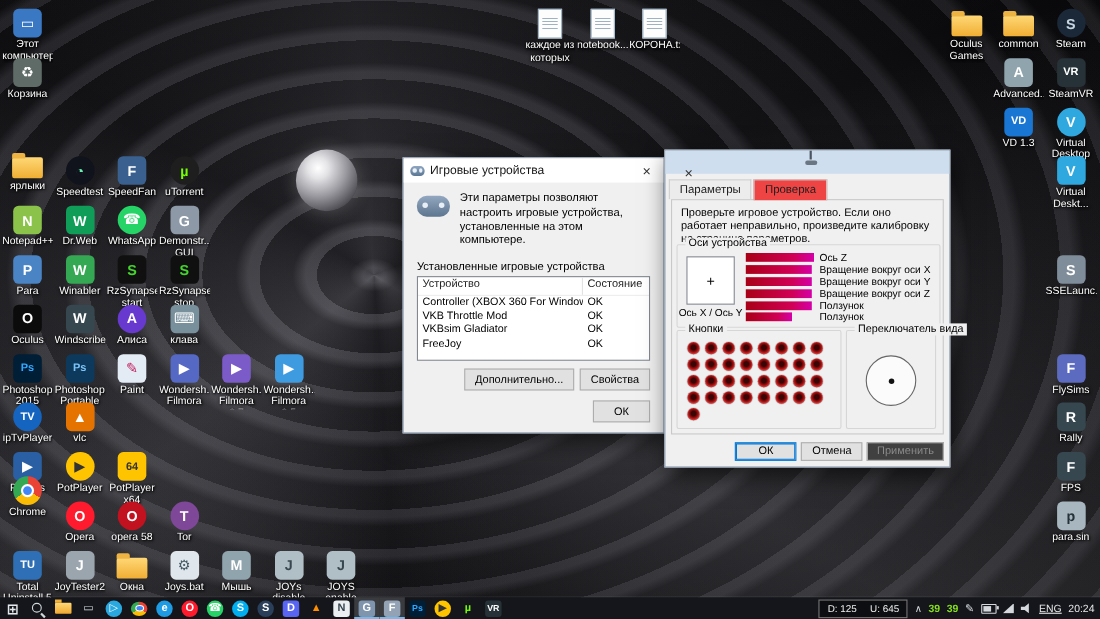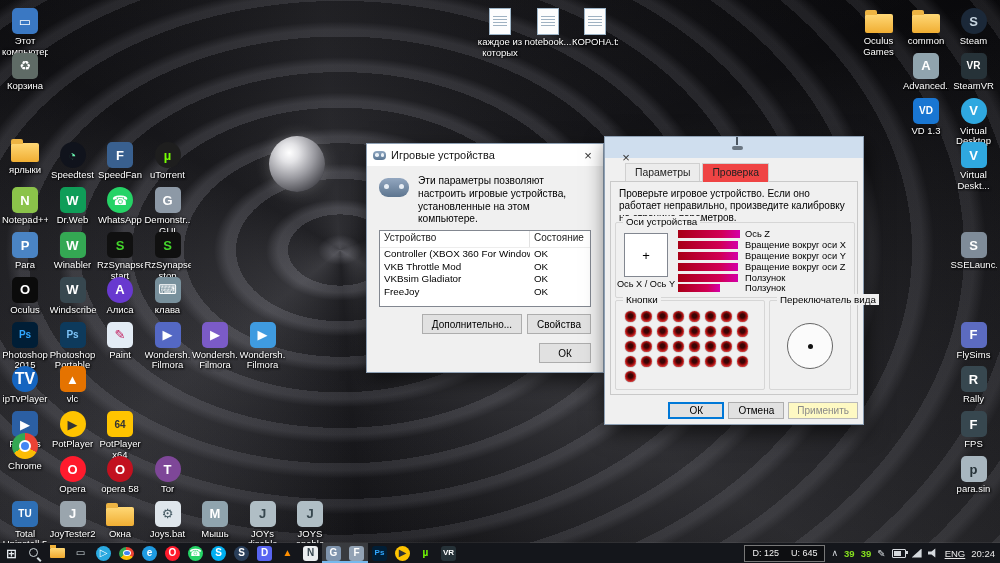--- a/index.html
+++ b/index.html
@@ -59,21 +59,21 @@
   .lv-cell{font-size:9.8px;line-height:12.5px;}
   .lv-cell.dev{flex:1;padding:0 4px;white-space:nowrap;overflow:hidden;}
   .lv-cell.st{width:52px;padding:0 4px;}
   .gc-btns{display:flex;justify-content:flex-end;gap:5px;margin:7px 12px 0;}
   .btn{background:#e1e1e1;border:1px solid #adadad;font-family:inherit;font-size:10px;height:20px;padding:1px 9px;color:#000;}
   .gc-ok-row{display:flex;justify-content:flex-end;margin:9px 12px 0;}
   .btn.okw{min-width:52px;}
   
   #dlg-fj{left:604px;top:136px;width:258px;}
   #dlg-fj .tb{background:#cfdeee;height:21px;flex-direction:column;}
-  .tabs{display:flex;padding:5px 20px 0;position:relative;z-index:2;}
+  .tabs{display:flex;padding:5px 3px 0;position:relative;z-index:2;}
   .tab{font-size:10.4px;padding:3px 9px 2px;background:#ececec;border:1px solid #d0d0d0;border-bottom:none;margin-right:2px;color:#222;cursor:default;}
   .tab.active{background:#ef4444;padding-bottom:4px;margin-bottom:-1px;}
   .page{margin:0 5px 4px;border:1px solid #c9c9c9;height:212px;position:relative;background:#f0f0f0;}
   .fj-instr{padding:6px 8px;font-size:10px;line-height:1.22;}
   .group{position:absolute;border:1px solid #d6d6d6;border-radius:2px;}
   .group-label{position:absolute;top:-7px;left:7px;background:#f0f0f0;padding:0 3px;font-size:9.8px;white-space:nowrap;}
   #grp-axes{left:4px;top:40px;width:238px;height:74px;}
   .xybox{position:absolute;left:8px;top:10px;width:42px;height:42px;background:#fff;border:1px solid #828790;
       display:flex;align-items:center;justify-content:center;font-size:13px;color:#000;}
   .xylabel{position:absolute;left:0;top:56px;width:60px;text-align:center;font-size:9.2px;}
@@ -86,21 +86,21 @@
   #btn-grid{position:absolute;left:9px;top:10px;display:grid;grid-template-columns:repeat(8,11px);gap:4px 5px;}
   .joybtn{width:11px;height:11px;border-radius:50%;
       background:radial-gradient(circle at 50% 45%, #3a0505 26%, #a81010 52%, #d23030 66%, #5c0606 100%);
       box-shadow:0 0 1px #200;}
   #grp-pov{left:158px;top:118px;width:80px;height:88px;}
   .pov-circle{position:absolute;left:17px;top:22px;width:44px;height:44px;border:1px solid #666;border-radius:50%;background:#fbfbfb;}
   .pov-dot{position:absolute;left:50%;top:50%;width:5px;height:5px;margin:-2.5px 0 0 -2.5px;background:#111;border-radius:50%;}
   .fj-btnrow{display:flex;justify-content:flex-end;gap:4px;padding:3px 5px 5px;}
   .btn.sm{height:17px;padding:0 8px;font-size:10px;min-width:56px;}
   .btn.default{border-color:#0078d7;box-shadow:inset 0 0 0 1px #0078d7;}
-  .btn.disabled{color:#8a8a8a;background:#fef9c3;border-color:#b9b9b9;text-align:right;}
+  .btn.disabled{color:#8a8a8a;background:#404040;border-color:#b9b9b9;text-align:right;}
   
   .taskbar{position:absolute;left:0;bottom:0;width:1000px;height:20px;background:#14161b;
       display:flex;align-items:center;justify-content:space-between;box-shadow:0 -1px 0 rgba(255,255,255,.06);}
   #tb-icons{display:flex;align-items:center;height:100%;}
   .tbi{width:23px;height:20px;display:flex;align-items:center;justify-content:center;}
   .tbi.active{background:rgba(255,255,255,.16);box-shadow:inset 0 -2px 0 #76b9ed;}
   .tg{min-width:15px;height:15px;display:flex;align-items:center;justify-content:center;
       font-size:10px;font-weight:bold;color:#fff;border-radius:3px;line-height:1;}
   .tg.circ{border-radius:50%;width:15px;}
   .search-mini{position:relative;width:14px;height:14px;}
@@ -221,21 +221,21 @@
       </div>
       <div class="dicon" style="left: 192px; top: 321.6px;">
         <div class="ig tile" style="background: rgb(123, 91, 199);">▶</div>
         <div class="dlabel">Wondersh... Filmora 8.7</div>
       </div>
       <div class="dicon" style="left: 239.5px; top: 321.6px;">
         <div class="ig tile" style="background: rgb(63, 155, 224);">▶</div>
         <div class="dlabel">Wondersh... Filmora 9.5</div>
       </div>
       <div class="dicon" style="left: 2px; top: 366.4px;">
-        <div class="ig tile" style="background: rgb(21, 101, 192); font-size: 16px; border-radius: 13px;">TV</div>
+        <div class="ig tile" style="background: rgb(21, 101, 192); font-size: 10px; border-radius: 13px;">TV</div>
         <div class="dlabel">ipTvPlayer</div>
       </div>
       <div class="dicon" style="left: 49.5px; top: 366.4px;">
         <div class="ig tile" style="background: rgb(229, 115, 0);">▲</div>
         <div class="dlabel">vlc</div>
       </div>
       <div class="dicon" style="left: 2px; top: 411.2px;">
         <div class="ig tile" style="background: rgb(43, 95, 163);">▶</div>
         <div class="dlabel">Players</div>
       </div>
@@ -360,20 +360,21 @@
   <div class="dlg" id="dlg-gc">
     <div class="tb">
       <span class="gpi"></span>
       <span class="tb-title">Игровые устройства</span>
       <span class="tb-close">×</span>
     </div>
     <div class="gc-intro">
       <div class="gc-ico"></div>
       <div class="gc-desc">Эти параметры позволяют настроить игровые устройства, установленные на этом компьютере.</div>
     </div>
+    <div class="gc-listlabel">Установленные игровые устройства</div>
     <div class="lv">
       <div class="lv-head">
         <div class="lv-hcell dev">Устройство</div>
         <div class="lv-hcell st">Состояние</div>
       </div>
       <div id="device-rows">
           <div class="lv-row">
             <div class="lv-cell dev">Controller (XBOX 360 For Windows)</div>
             <div class="lv-cell st">OK</div>
           </div>

